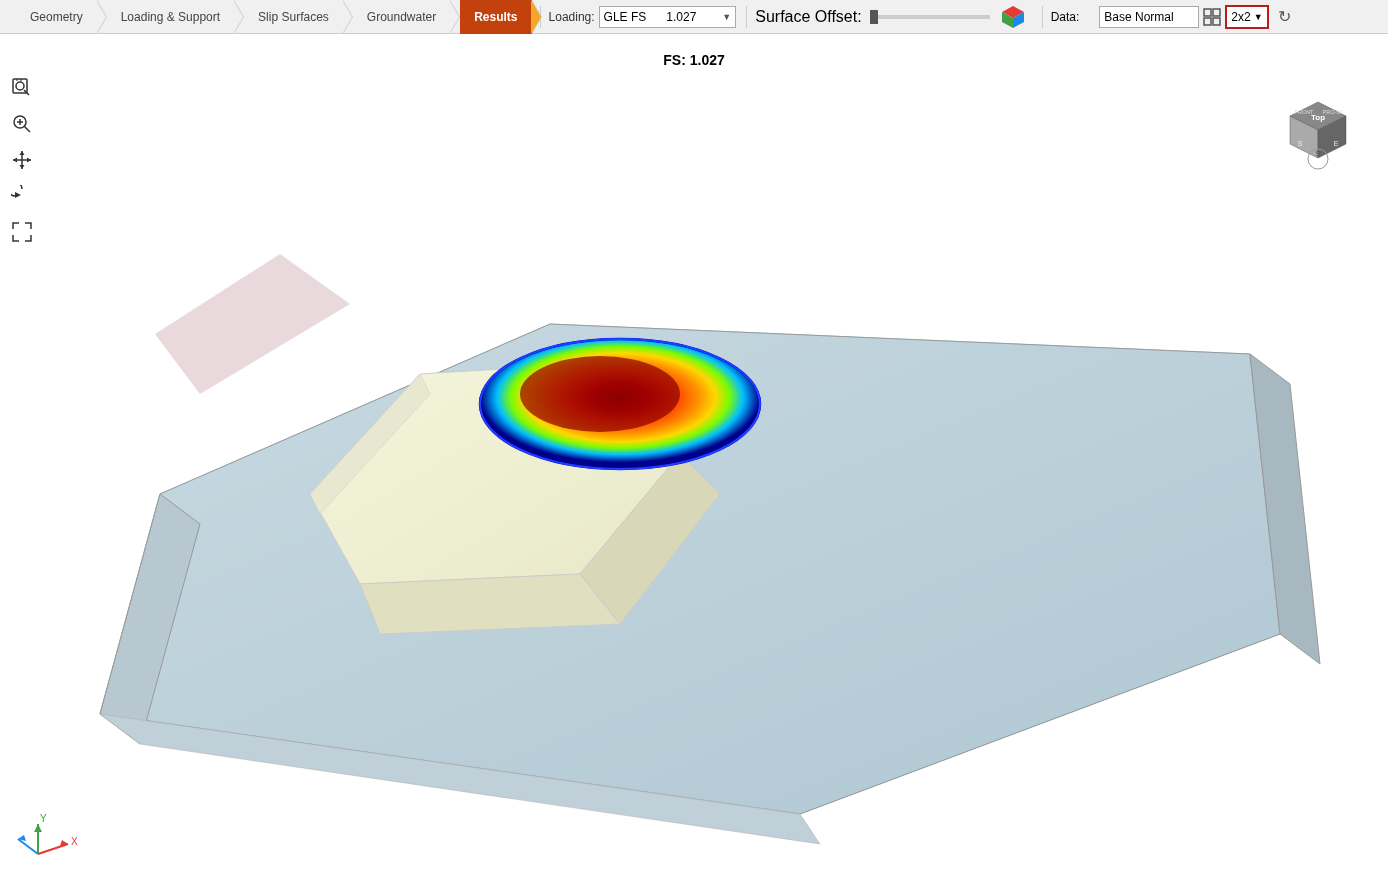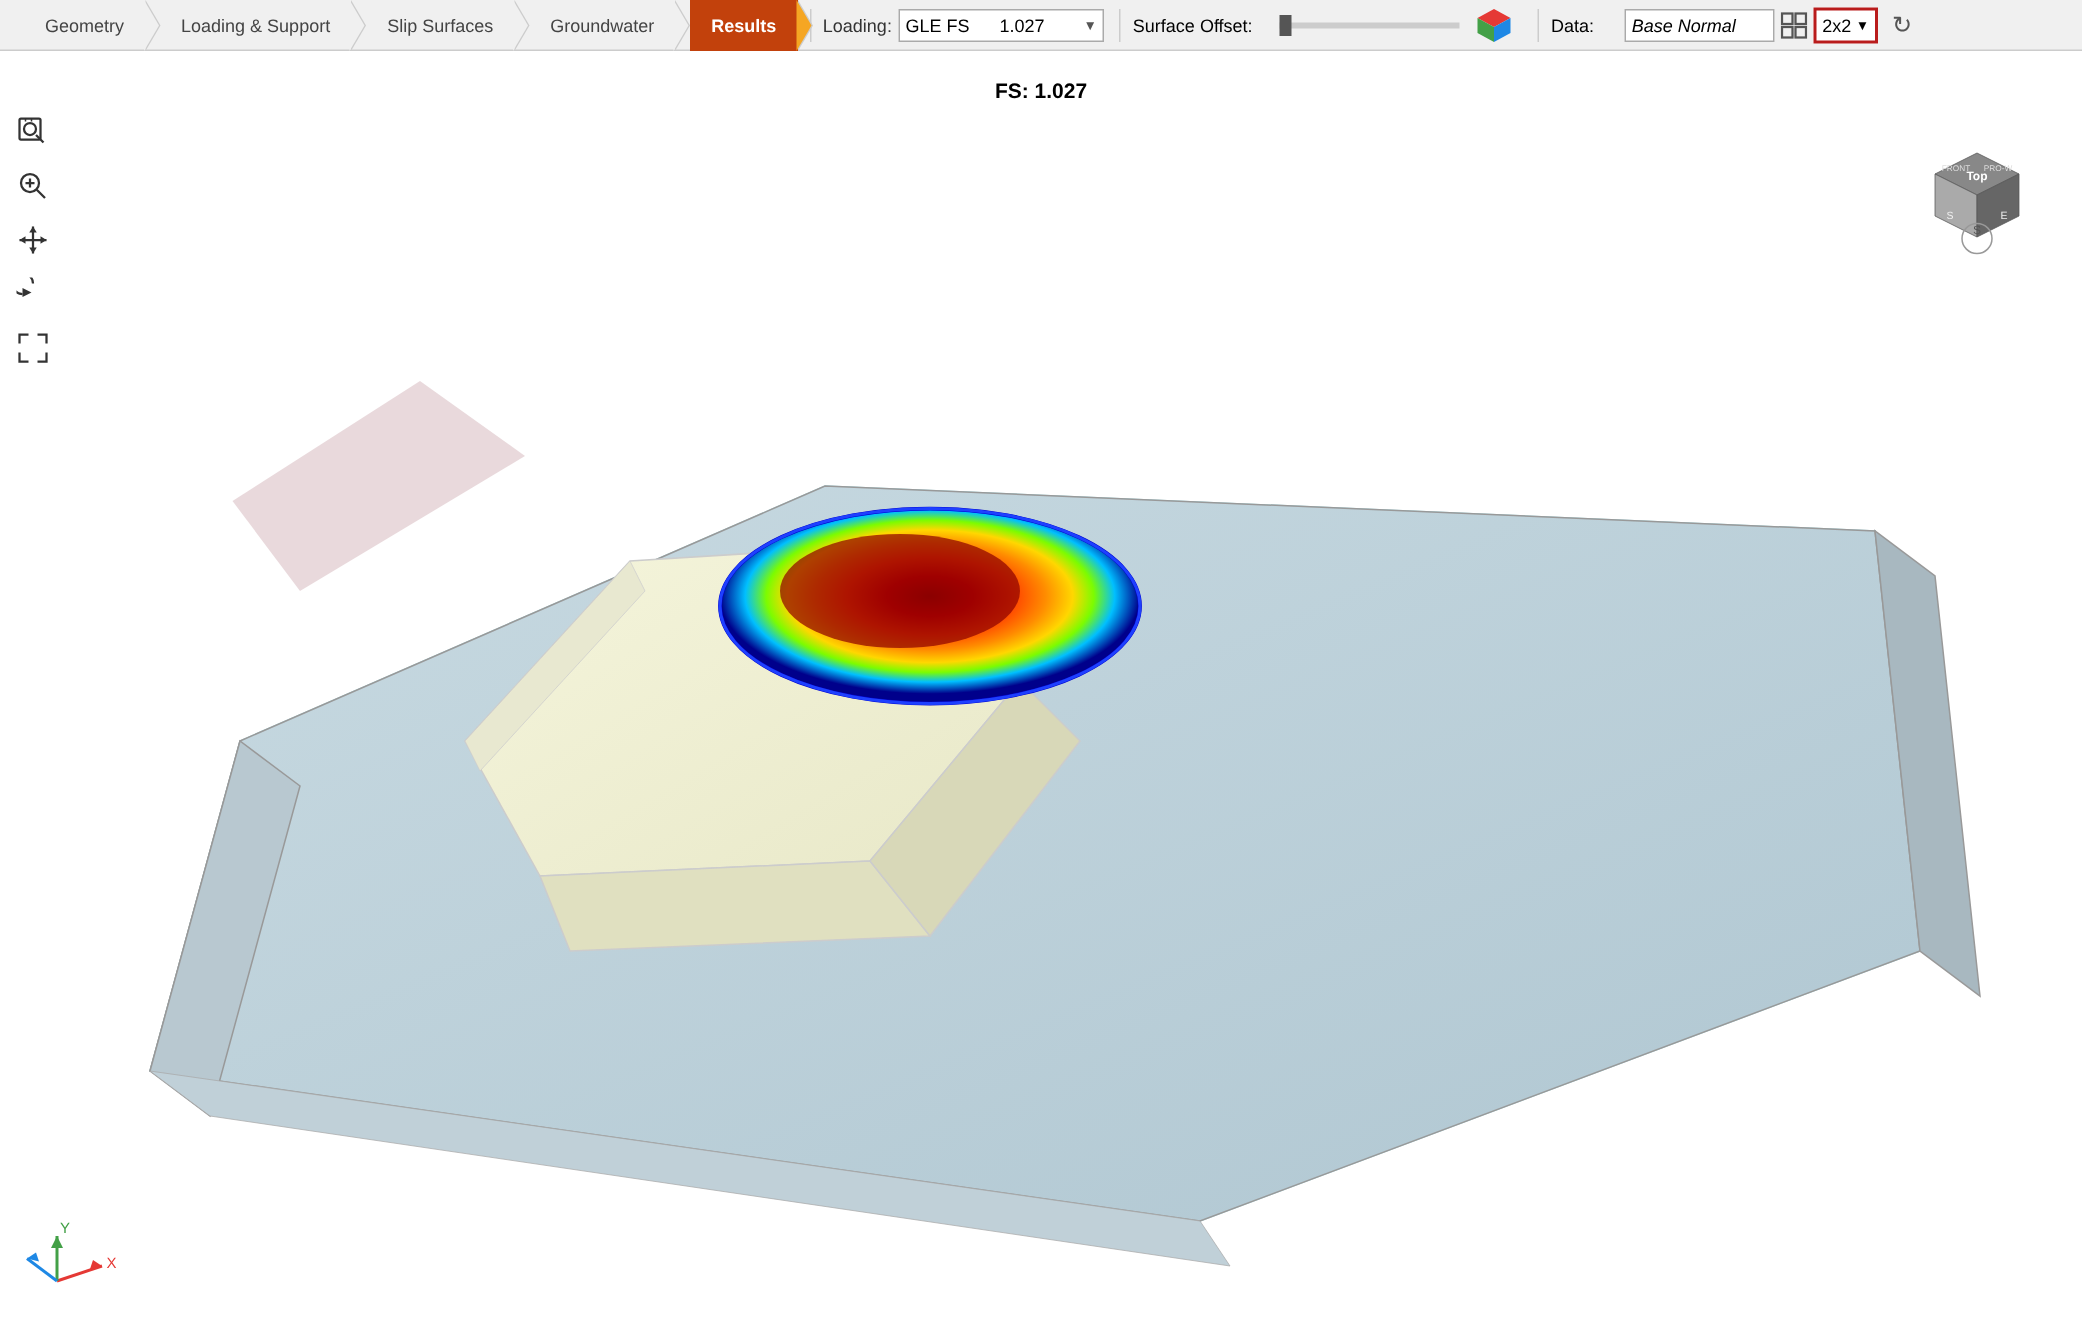--- a/index.html
+++ b/index.html
@@ -99,22 +99,22 @@
       margin-right: 2px;
       gap: 16px;
     }
     .method-select .arrow {
       font-size: 9px;
       color: #555;
       margin-left: 6px;
     }
 
     .surface-offset-label {
-      font-size: 12px;
-      margin-right: 18px;
+      font-size: 16px;
+      margin-right: 8px;
     }
     .slider-container {
       width: 120px;
       height: 4px;
       background: #ccc;
       position: relative;
       margin-right: 10px;
     }
     .slider-thumb {
       width: 8px;
@@ -141,21 +141,20 @@
       display: flex;
       align-items: center;
       border: 1px solid #aaa;
       background: #fff;
       height: 22px;
       padding: 0 4px;
       font-size: 12px;
       min-width: 100px;
       margin-right: 4px;
       cursor: pointer;
-      font-style: italic;
     }
 
     .grid-icon {
       display: flex;
       align-items: center;
       margin-right: 4px;
       cursor: pointer;
     }
     .grid-icon svg {
       width: 18px;

